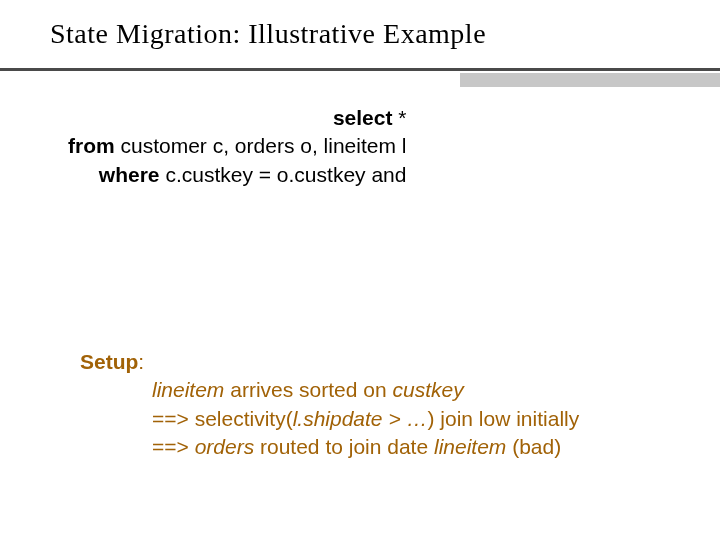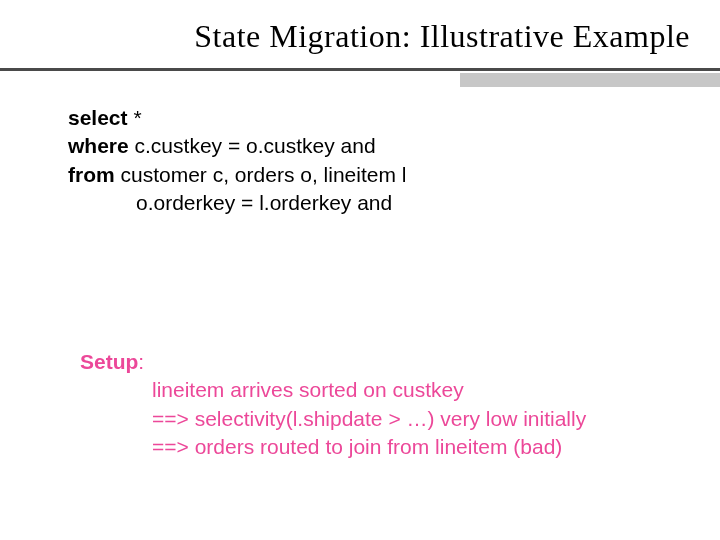--- a/index.html
+++ b/index.html
@@ -17,25 +17,24 @@
     width: 720px;
     height: 540px;
     position: relative;
     box-sizing: border-box;
   }
   .title {
     position: absolute;
     top: 18px;
     left: 50px;
     right: 30px;
-    font-size: 32px;
+    font-size: 28px;
     font-family: "Times New Roman", Times, serif;
     font-weight: 400;
     letter-spacing: 0.5px;
-    text-align: right;
   }
   .title-underline-dark {
     position: absolute;
     top: 68px;
     left: 0;
     width: 720px;
     height: 3px;
     background: #4a4a4a;
   }
   .title-underline-light {
@@ -47,75 +46,75 @@
     background: #c7c7c7;
   }
   .sql-block {
     position: absolute;
     top: 104px;
     left: 68px;
     font-family: Arial, Helvetica, sans-serif;
     font-size: 21px;
     line-height: 1.35;
     color: #000;
+    text-align: right;
   }
   .sql-block .kw {
     font-weight: 700;
   }
   .sql-block .indent {
     padding-left: 68px;
     display: block;
   }
   .setup-block {
     position: absolute;
     top: 348px;
     left: 80px;
     font-family: Arial, Helvetica, sans-serif;
     font-size: 21px;
     line-height: 1.35;
-    color: #ec4899;
+    color: #a16207;
   }
   .setup-block .label {
     font-weight: 700;
   }
   .setup-block .line-indent {
     padding-left: 72px;
     display: block;
   }
-  .ital { }
+  .ital { font-style: italic; }
 </style>
 </head>
 <body>
 <div class="slide">
 
   <div class="title">State Migration: Illustrative Example</div>
   <div class="title-underline-dark"></div>
   <div class="title-underline-light"></div>
 
   <div class="sql-block">
     <div>
       <span class="kw">select</span><span> *</span>
     </div>
     <div>
+      <span class="kw">from</span><span>  customer c, orders o, lineitem l</span>
+    </div>
+    <div>
       <span class="kw">where</span><span> c.custkey = o.custkey and</span>
     </div>
-    <div>
-      <span class="kw">from</span><span>  customer c, orders o, lineitem l</span>
-    </div>
-    <span class="indent">o.orderkey = l.orderkey and</span>
   </div>
 
   <div class="setup-block">
     <div>
       <span class="label">Setup</span><span>:</span>
     </div>
     <span class="line-indent">
       <span class="ital">lineitem</span><span> arrives sorted on </span><span class="ital">custkey</span>
     </span>
     <span class="line-indent">
-      <span>==&gt; selectivity(</span><span class="ital">l.shipdate &gt; …</span><span>) very low initially</span>
+      <span>==&gt; selectivity(</span><span class="ital">l.shipdate &gt; …</span><span>) join low initially</span>
     </span>
     <span class="line-indent">
-      <span>==&gt; </span><span class="ital">orders</span><span> routed to join from </span><span class="ital">lineitem</span><span> (bad)</span>
+      <span>==&gt; </span><span class="ital">orders</span><span> routed to join date </span><span class="ital">lineitem</span><span> (bad)</span>
     </span>
   </div>
 
 </div>
 
 </body></html>

